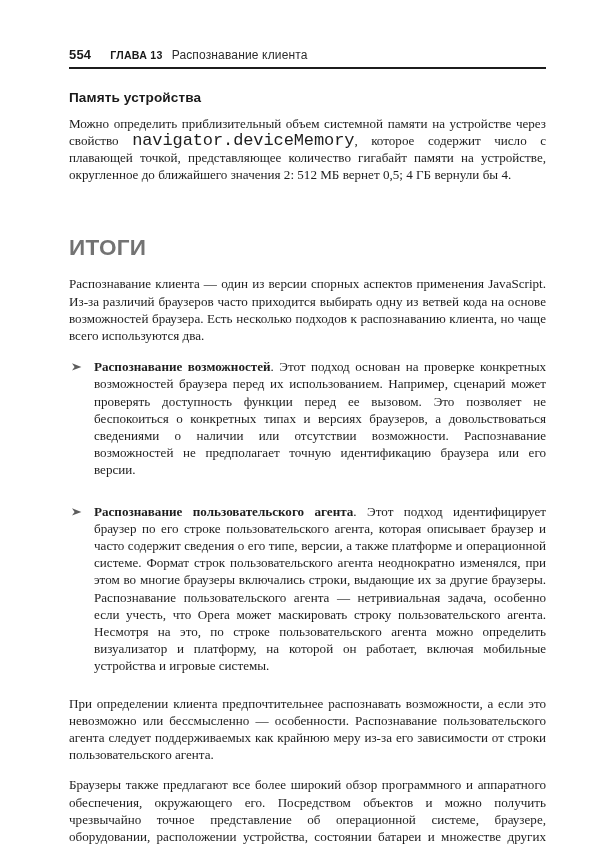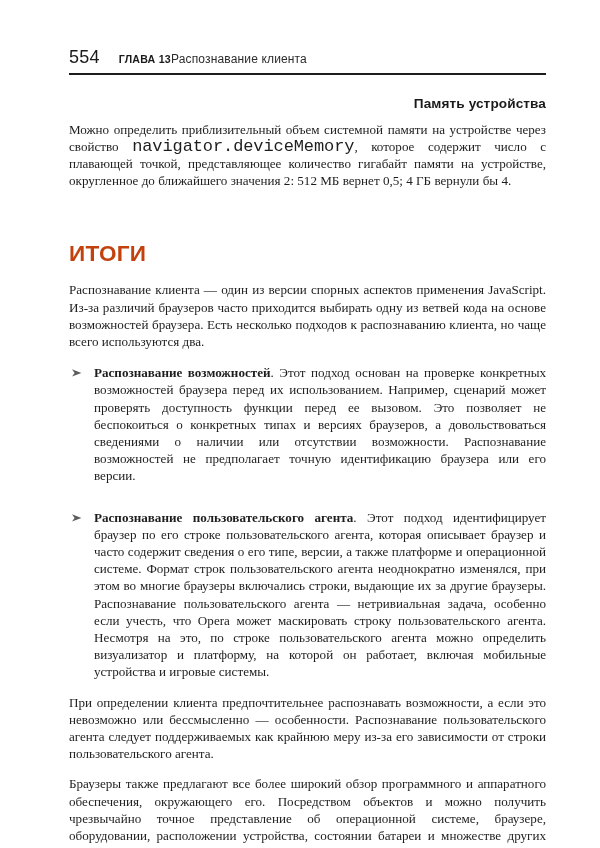--- a/index.html
+++ b/index.html
@@ -32,31 +32,32 @@
   }
 
   
   .runhead {
     display: flex;
     align-items: baseline;
     padding-top: 47px;
     font-family: "Liberation Sans", "DejaVu Sans", sans-serif;
   }
   .runhead .folio {
-    font-size: 18px;
-    font-weight: normal;
+    font-size: 13px;
+    font-weight: bold;
     letter-spacing: 0.2px;
     color: #1a1a1a;
     margin-right: 19px;
   }
   .runhead .chap {
     font-size: 10.6px;
     font-weight: bold;
     letter-spacing: 0.25px;
     color: #1a1a1a;
+    margin-right: 9px;
     text-transform: none;
   }
   .runhead .chaptitle {
     font-size: 12px;
     font-weight: normal;
     letter-spacing: 0.15px;
     color: #2c2c2c;
   }
   .rule {
     margin-top: 5px;
@@ -67,27 +68,26 @@
 
   
   h2.sub {
     font-family: "Liberation Sans", "DejaVu Sans", sans-serif;
     font-size: 13.6px;
     font-weight: bold;
     color: #1a1a1a;
     letter-spacing: 0.1px;
     margin: 0;
     padding: 0;
-    text-align: right;
   }
   h1.major {
     font-family: "Liberation Sans", "DejaVu Sans", sans-serif;
     font-size: 22.5px;
     font-weight: bold;
-    color: #c2410c;
+    color: #737373;
     letter-spacing: 0.3px;
     margin: 0;
     padding: 0;
     text-transform: uppercase;
   }
 
   
   p.body {
     margin: 0;
     padding: 0;
@@ -119,21 +119,21 @@
   ul.bullets {
     margin: 0;
     padding: 0;
     list-style: none;
   }
   ul.bullets > li {
     position: relative;
     padding-left: 25px;
     margin-bottom: 24px;
   }
-  ul.bullets > li:last-child { margin-bottom: 0; }
+  ul.bullets > li:last-child { margin-bottom: 7px; }
   .arrow-icon {
     position: absolute;
     left: 2px;
     top: 3px;
     width: 13px;
     height: 12px;
     display: block;
     color: #5d5d5d;
   }
   .arrow-icon svg { display: block; }

